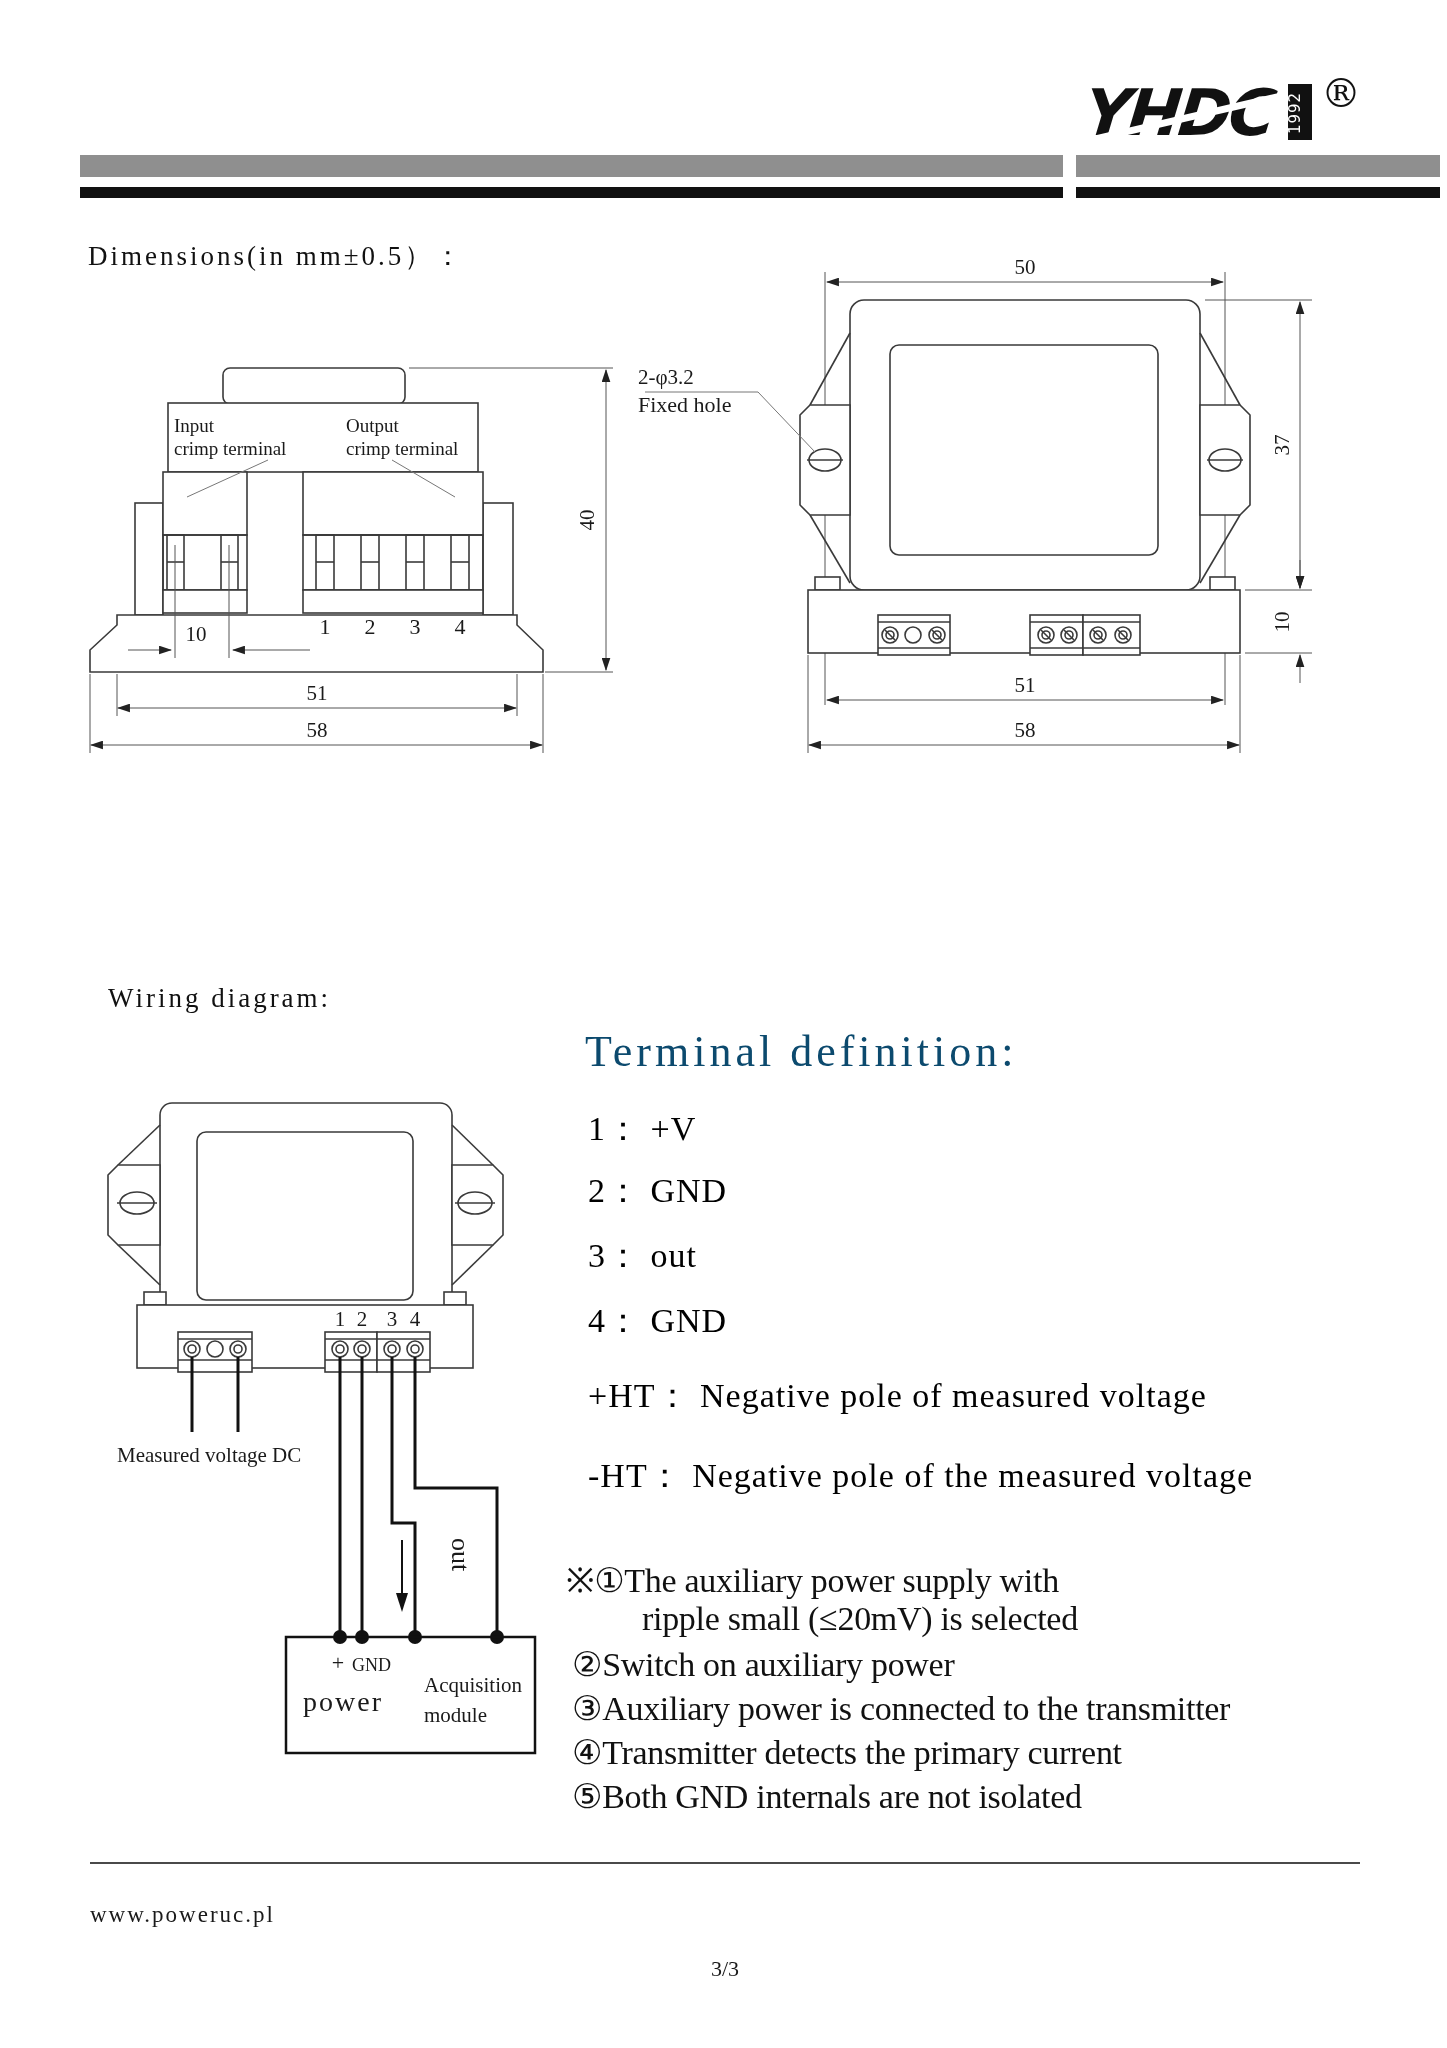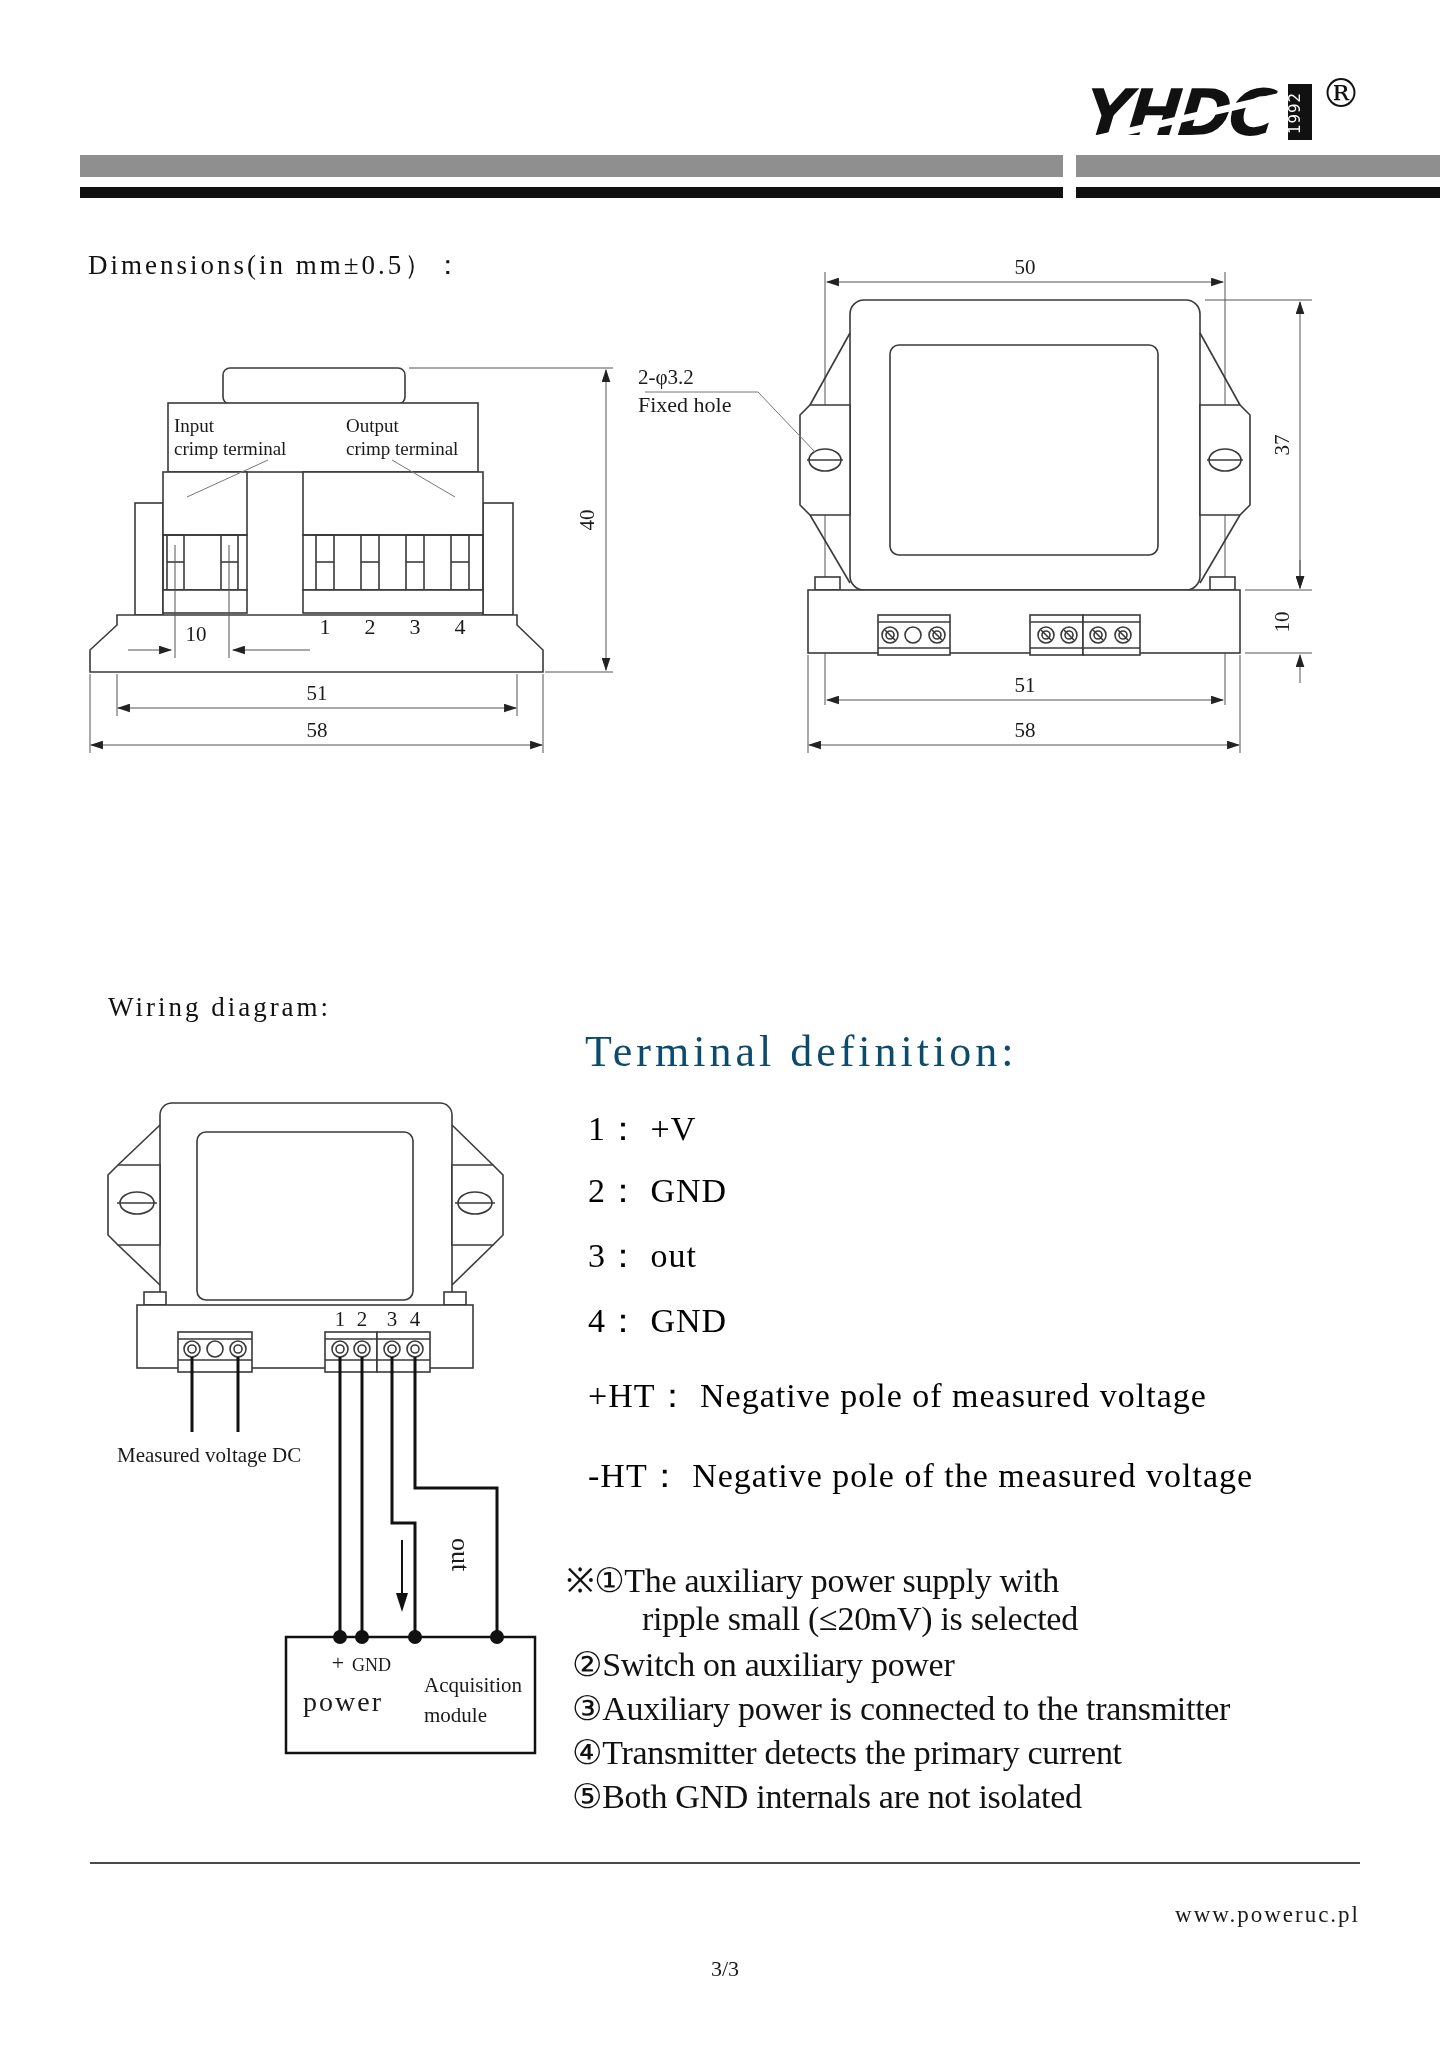--- a/index.html
+++ b/index.html
@@ -18,38 +18,38 @@
   .logo-year span{position:absolute;left:-14px;top:20px;display:block;color:#fff;
                   font-family:"DejaVu Sans",sans-serif;font-size:15px;letter-spacing:1px;
                   transform:rotate(-90deg);white-space:nowrap;}
   .logo-reg{position:absolute;left:236px;top:-12px;font-size:40px;font-family:"DejaVu Serif",serif;color:#111;}
   .bar{position:absolute;}
   .bar.gray{top:155px;height:22px;background:#8f8f8f;}
   .bar.black{top:187px;height:11px;background:#111;}
   .bar.seg-l{left:80px;width:983px;}
   .bar.seg-r{left:1076px;width:364px;}
 
-  .sec-title{font-size:27px;letter-spacing:3px;color:#111;white-space:nowrap;margin-top:9px;}
+  .sec-title{font-size:27px;letter-spacing:3px;color:#111;white-space:nowrap;}
   .dims-title{left:88px;top:238px;}
   .wiring-title{left:108px;top:983px;}
 
   svg text{font-family:"Liberation Serif","DejaVu Serif",serif;fill:#1a1a1a;}
   .ol{fill:#ffffff;stroke:#3a3a3a;stroke-width:1.6;}
   .ol2{fill:none;stroke:#3a3a3a;stroke-width:1.6;}
   .thin{fill:none;stroke:#555;stroke-width:1;}
   .leader{fill:none;stroke:#777;stroke-width:1;}
   .wire{fill:none;stroke:#111;stroke-width:3;}
 
   .td-title{left:585px;top:1026px;font-size:44px;letter-spacing:4px;color:#0c4a6e;white-space:nowrap;}
   .td-item{left:588px;font-size:34px;letter-spacing:1px;white-space:nowrap;color:#000000;}
   .note-line{font-size:34px;letter-spacing:-0.3px;white-space:nowrap;color:#111;
              font-family:Liberation Serif, serif;}
 
   .footer-rule{left:90px;top:1862px;width:1270px;height:2px;background:#4a4a4a;}
-  .footer-site{left:90px;top:1902px;width:1270px;text-align:right;font-size:23px;letter-spacing:2px;}
+  .footer-site{left:90px;top:1902px;width:1270px;text-align:left;font-size:23px;letter-spacing:2px;}
   .footer-page{left:90px;top:1956px;width:1270px;text-align:center;font-size:22px;}
 </style>
 </head>
 <body>
 
 <div class="page">
 
   <div class="abs logo">
     <div class="logo-text">YHDC</div>
     <div class="logo-slash"></div>

